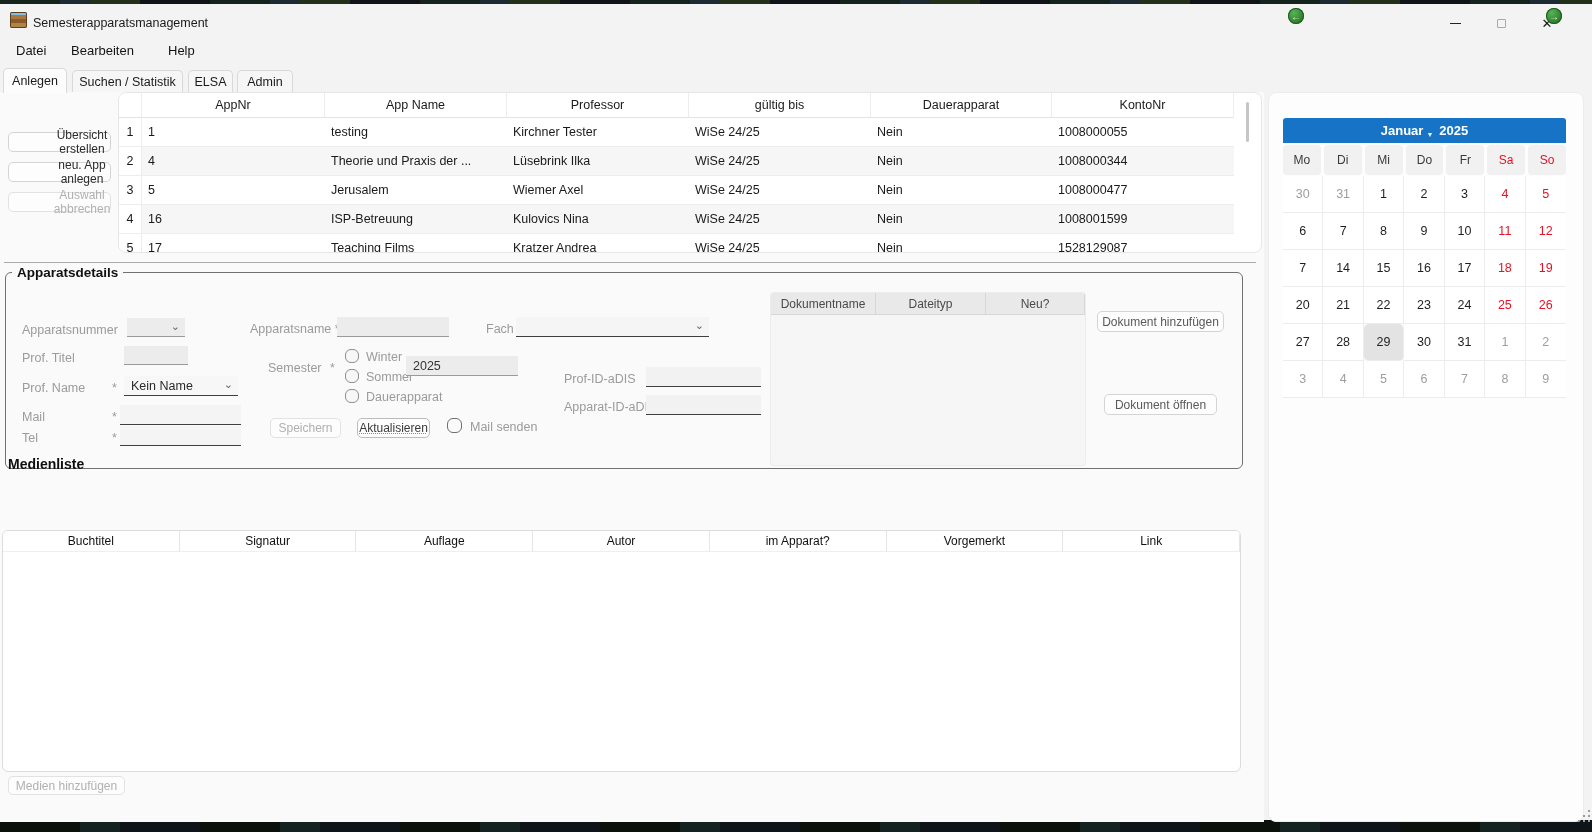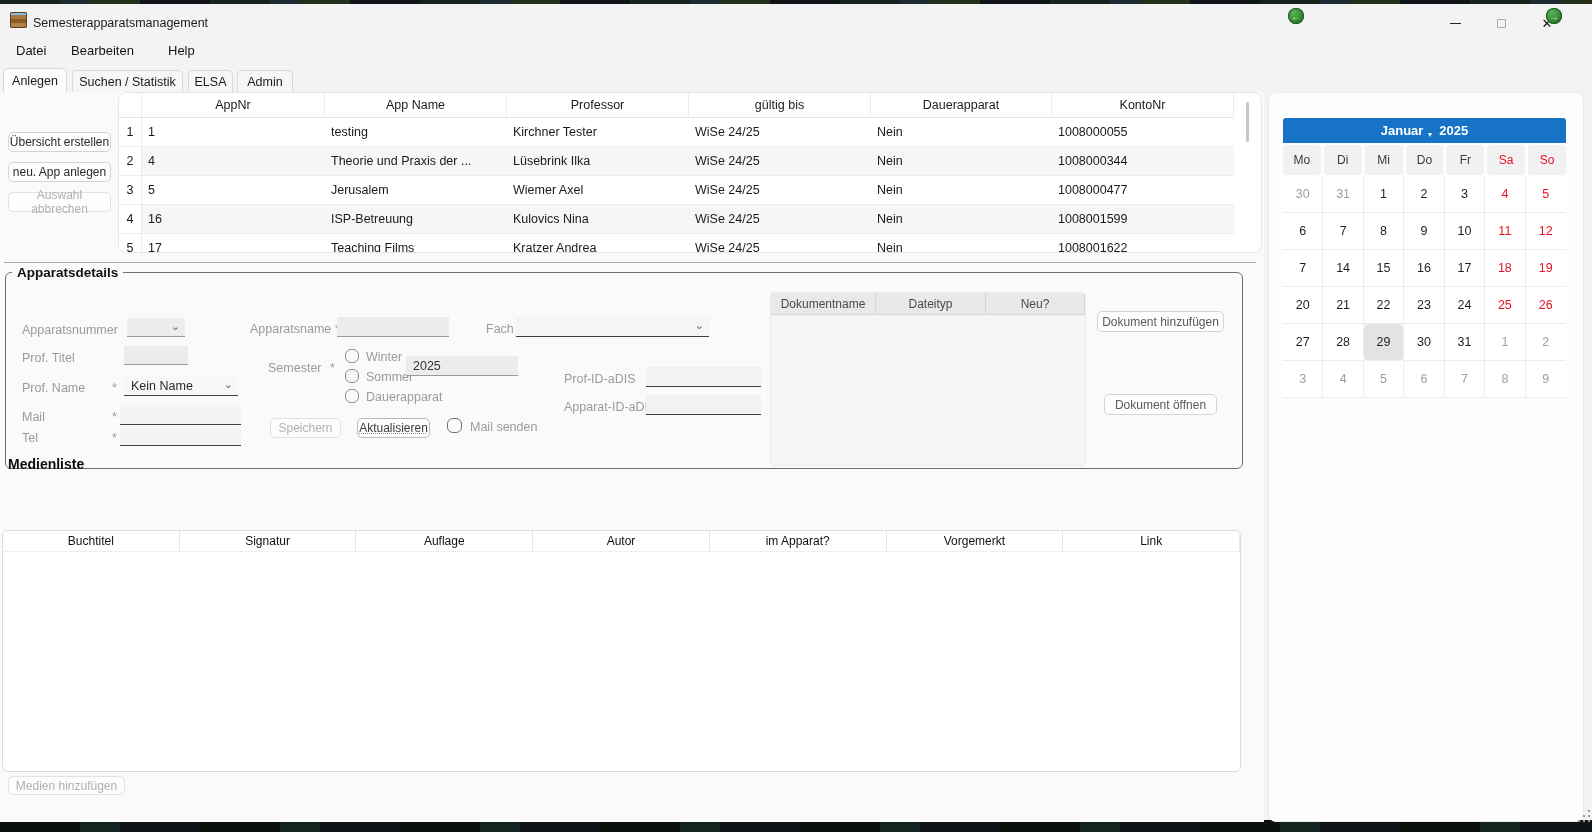--- a/index.html
+++ b/index.html
@@ -41,21 +41,21 @@
 
   
   .content { position:absolute; left:0; top:88px; width:1264px; height:730px; background:#fafafa; }
   .right-panel { position:absolute; left:1268px; top:88px; width:316px; height:730px;
                  background:#fdfdfd; border:1px solid #ececec; border-radius:8px; }
 
   
   .btn { border:1px solid #d4d4d4; border-radius:5px; background:#fdfdfd; color:#2b2b2b;
          font-size:12px; display:flex; align-items:center; justify-content:center; text-align:center; }
   .btn.disabled { color:#b0b0b0; border-color:#e2e2e2; }
-  .side-btn { position:absolute; left:8px; width:103px; height:20px; }
+  .side-btn { position:absolute; left:8px; width:103px; height:20px;padding-left:45px; }
 
   
   .app-table { position:absolute; left:118px; top:88px; width:1144px; height:161px;
                background:#fff; border:1px solid #e6e6e6; border-radius:8px; overflow:hidden; }
   .t-row { display:grid; grid-template-columns:23px 183px 182px 182px 182px 181px 182px; height:29px; }
   .t-row.t-head { height:25px; }
   .t-row.alt .t-cell { background:#f6f6f6; }
   .t-cell { font-size:12.5px; color:#1a1a1a; display:flex; align-items:center; padding-left:6px;
             border-bottom:1px solid #ededed; background:#fff; }
   .t-head .t-cell { justify-content:center; padding-left:0; border-bottom:1px solid #e3e3e3; border-right:1px solid #ededed; }
@@ -221,21 +221,21 @@
           <div class="t-cell">Nein</div>
           <div class="t-cell">1008001599</div>
         </div>
         <div class="t-row">
           <div class="t-cell t-rownum">5</div>
           <div class="t-cell">17</div>
           <div class="t-cell">Teaching Films</div>
           <div class="t-cell">Kratzer Andrea</div>
           <div class="t-cell">WiSe 24/25</div>
           <div class="t-cell">Nein</div>
-          <div class="t-cell">1008001622</div>
+          <div class="t-cell">1528129087</div>
         </div>
       </div>
 
     <div class="hsep"></div>
 
     <div class="groupbox"></div>
     <span class="legend">Apparatsdetails</span>
 
     <span class="flabel" style="left:22px;top:319px;">Apparatsnummer</span>
     <div class="ufield dim combo" style="left:127px;top:314px;width:58px;height:19px;">

